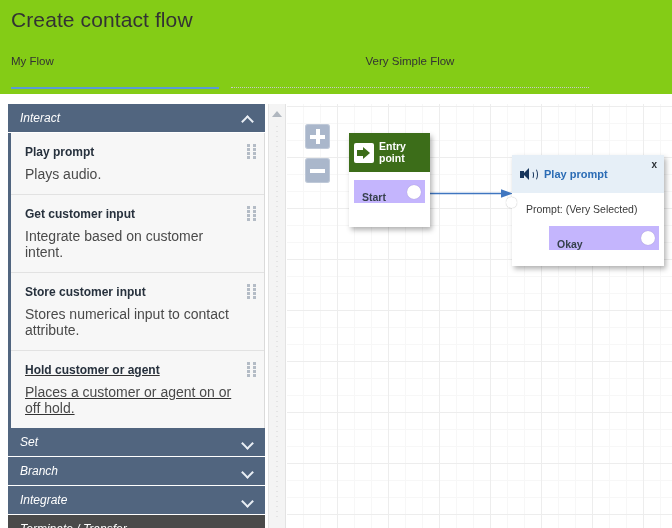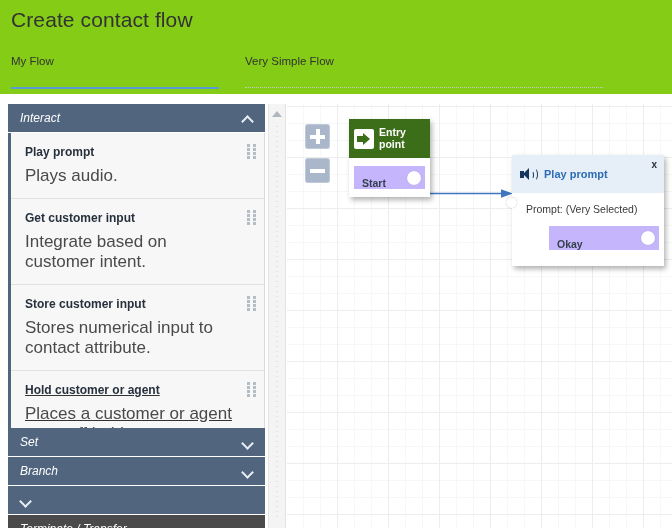--- a/index.html
+++ b/index.html
@@ -42,21 +42,21 @@
     display: block;
     padding-bottom: 20px;
   }
   .field-underline {
     display: block;
     height: 1px;
     width: 100%;
   }
   #flow-name-group { left: 11px; width: 208px; }
   #flow-name-group .field-underline { background: #5b9bd5; height: 1.5px; }
-  #flow-desc-group { left: 245px; width: 358px; }
+  #flow-desc-group { left: 231px; width: 358px; text-align: center; }
   #flow-desc-group .field-underline {
     background: transparent;
     border-top: 1px dotted #c8c8c8;
   }
 
   
   #sidebar {
     position: absolute;
     left: 8px; top: 104px;
     width: 257px;
@@ -112,21 +112,21 @@
   }
   .block-item:last-child { border-bottom: none; text-decoration: underline; }
   .block-title {
     font-size: 12px;
     font-weight: bold;
     color: #27313d;
     display: block;
     margin-bottom: 7px;
   }
   .block-desc {
-    font-size: 17px;
+    font-size: 14px;
     color: #4a4a4a;
     display: block;
   }
   .drag-handle {
     position: absolute;
     right: 8px; top: 11px;
     width: 9px; height: 14px;
     display: grid;
     grid-template-columns: 3px 3px;
     grid-template-rows: 3px 3px 3px 3px;
@@ -206,23 +206,23 @@
   .zoom-btn .bar.v { width: 4px;  height: 15px; margin-left: -2px;  margin-top: -7.5px; }
 
   
   .flow-node {
     position: absolute;
     background: #ffffff;
     box-shadow: 2px 3px 5px rgba(0,0,0,.30);
     box-sizing: border-box;
   }
   #entry-point-node {
-    left: 62px; top: 15px;
+    left: 62px; top: 29px;
     width: 81px;
-    height: 78px;
+    height: 94px;
   }
   #entry-point-node .node-header {
     height: 39px;
     background: #3c6d19;
     display: flex;
     align-items: center;
     padding: 0 5px;
     box-sizing: border-box;
   }
   #entry-point-node .node-title {
@@ -451,20 +451,21 @@
     <span class="section-label">Set</span>
     <span class="chev"></span>
   </div>
 
   <div class="section-header">
     <span class="section-label">Branch</span>
     <span class="chev"></span>
   </div>
 
   <div class="section-header">
+    <span class="section-label">Integrate</span>
     <span class="chev"></span>
   </div>
 
   <div class="section-header dark">
     <span class="section-label">Terminate / Transfer</span>
     <span class="chev"></span>
   </div>
 
 </div>
 

